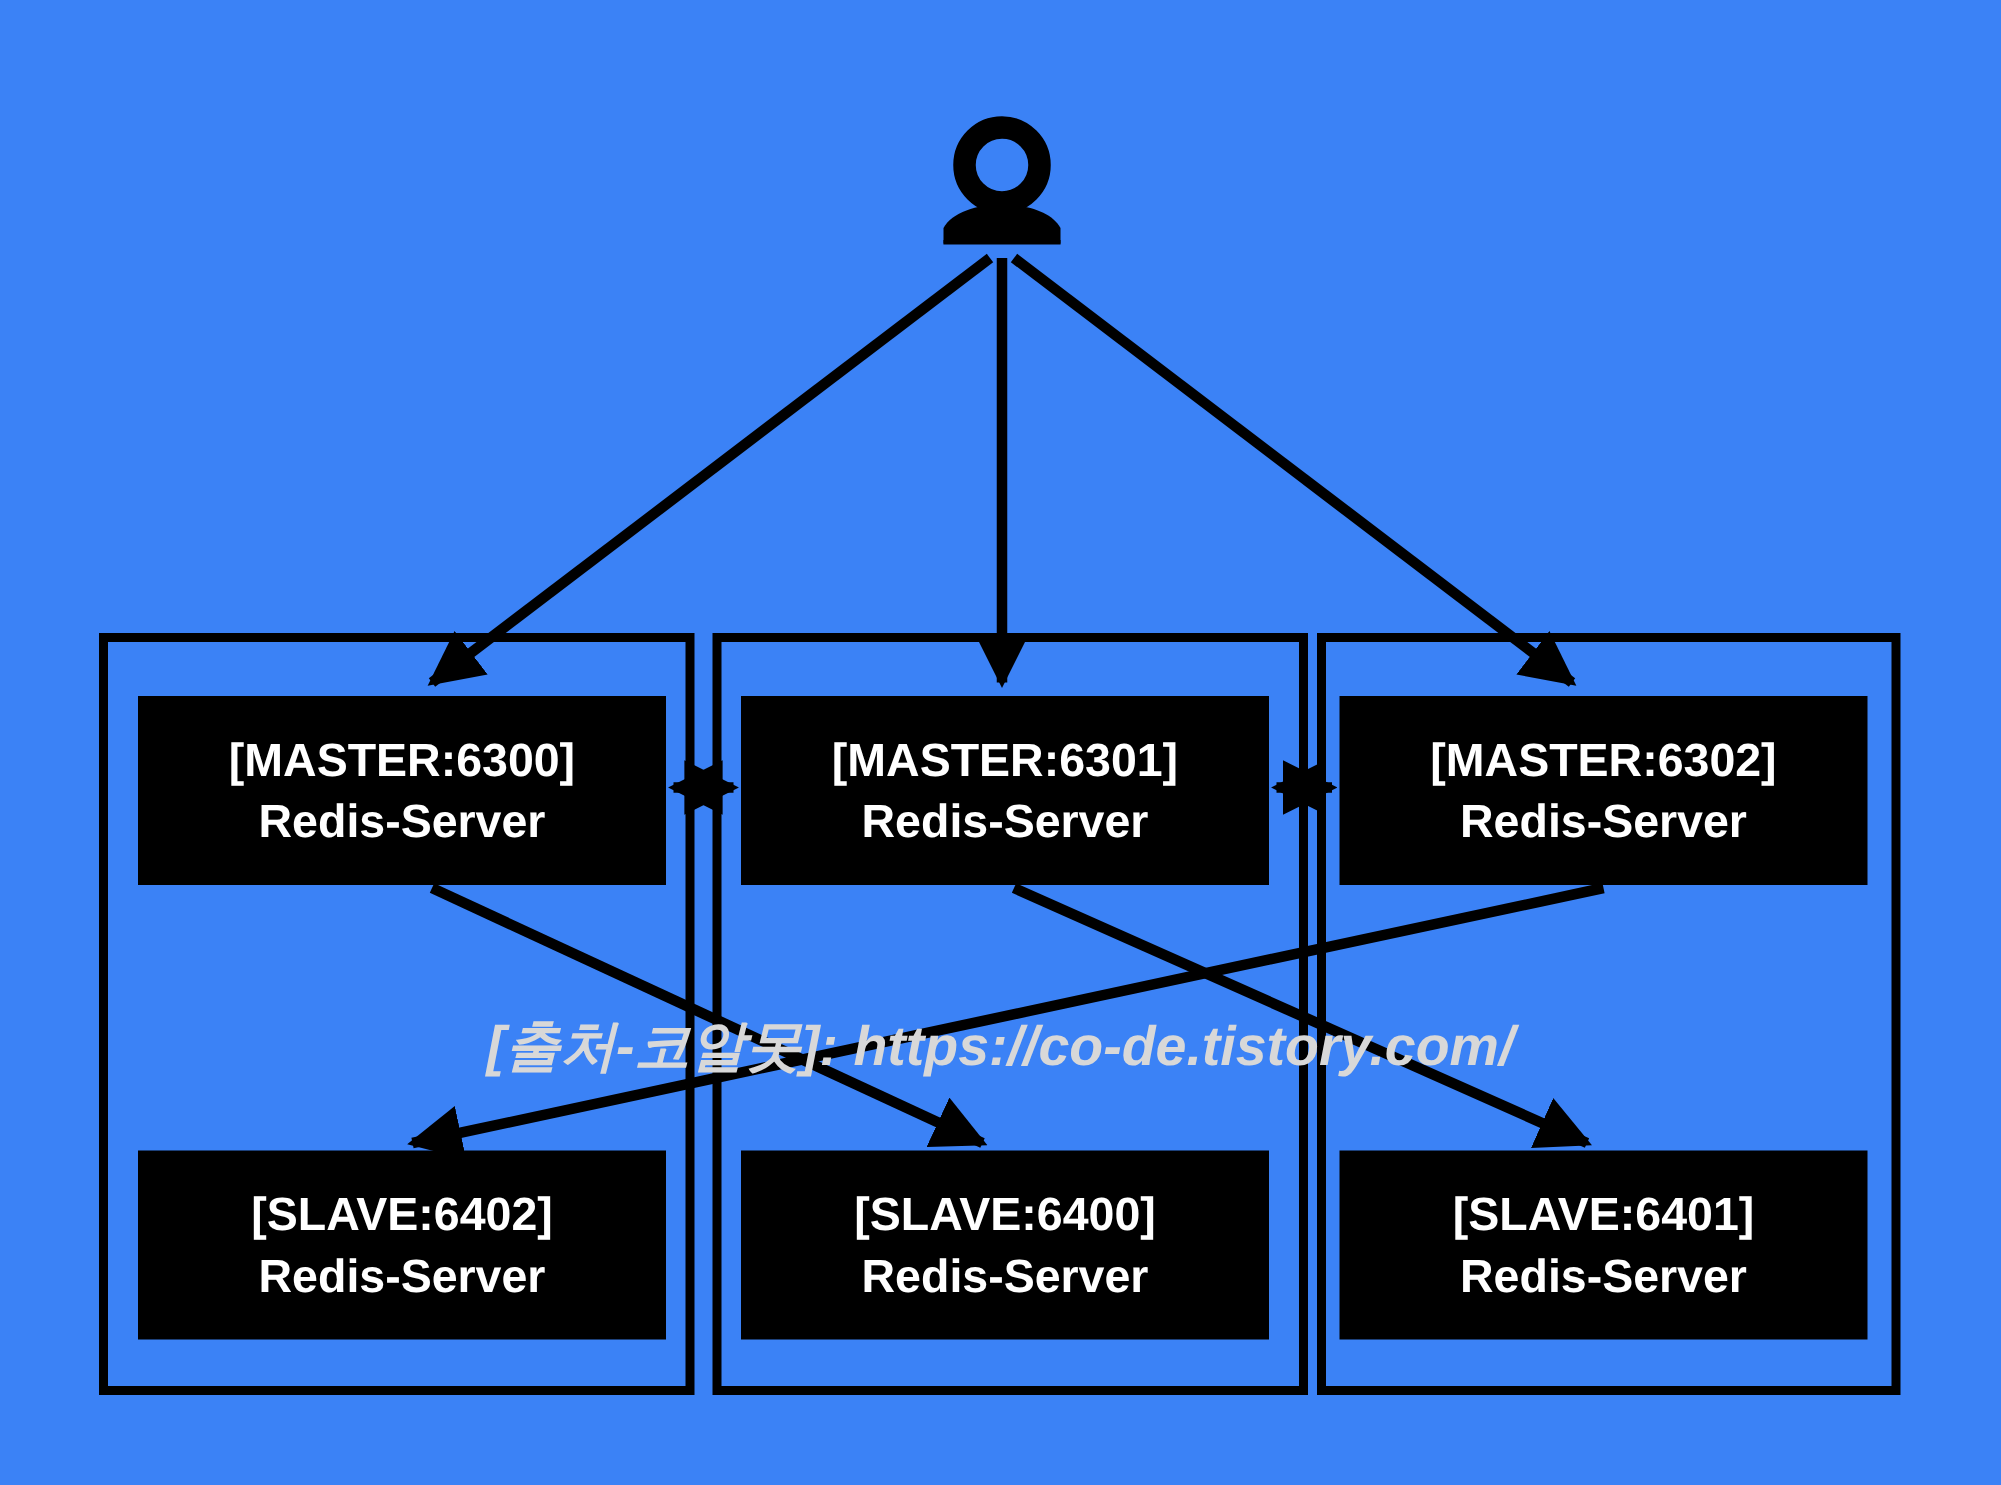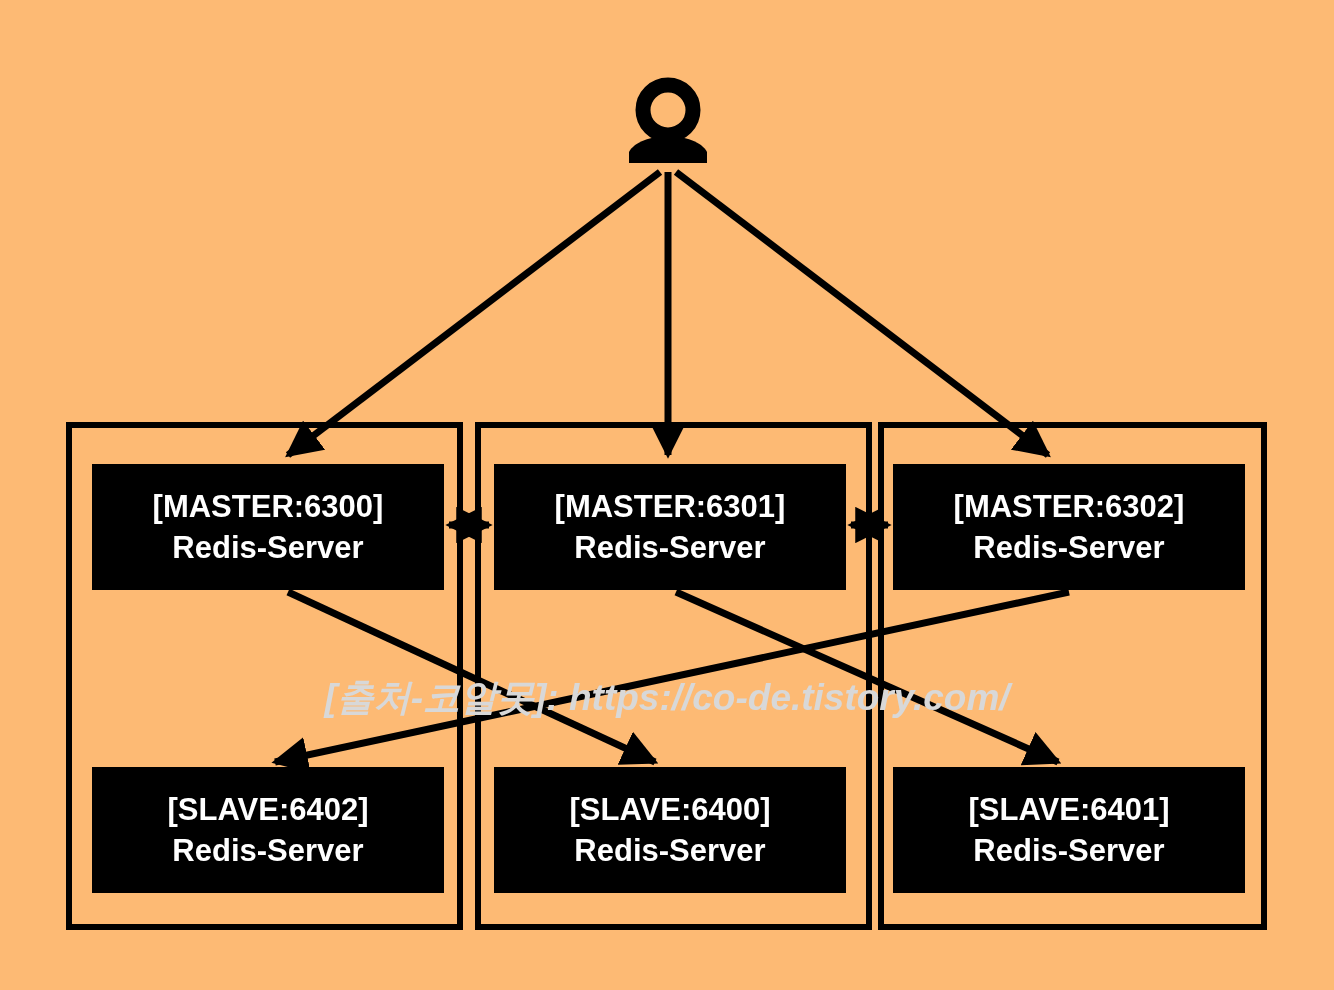--- a/index.html
+++ b/index.html
@@ -7,21 +7,21 @@
     padding: 0;
     background: #ffffff;
   }
   body {
     font-family: "Liberation Sans", sans-serif;
   }
   #diagram-root {
     position: relative;
     width: 1334px;
     height: 990px;
-    background: #fdba74;
+    background: #3b82f6;
     overflow: hidden;
   }
   svg.canvas {
     position: absolute;
     top: 0;
     left: 0;
     width: 1334px;
     height: 990px;
   }
   .group-box {

